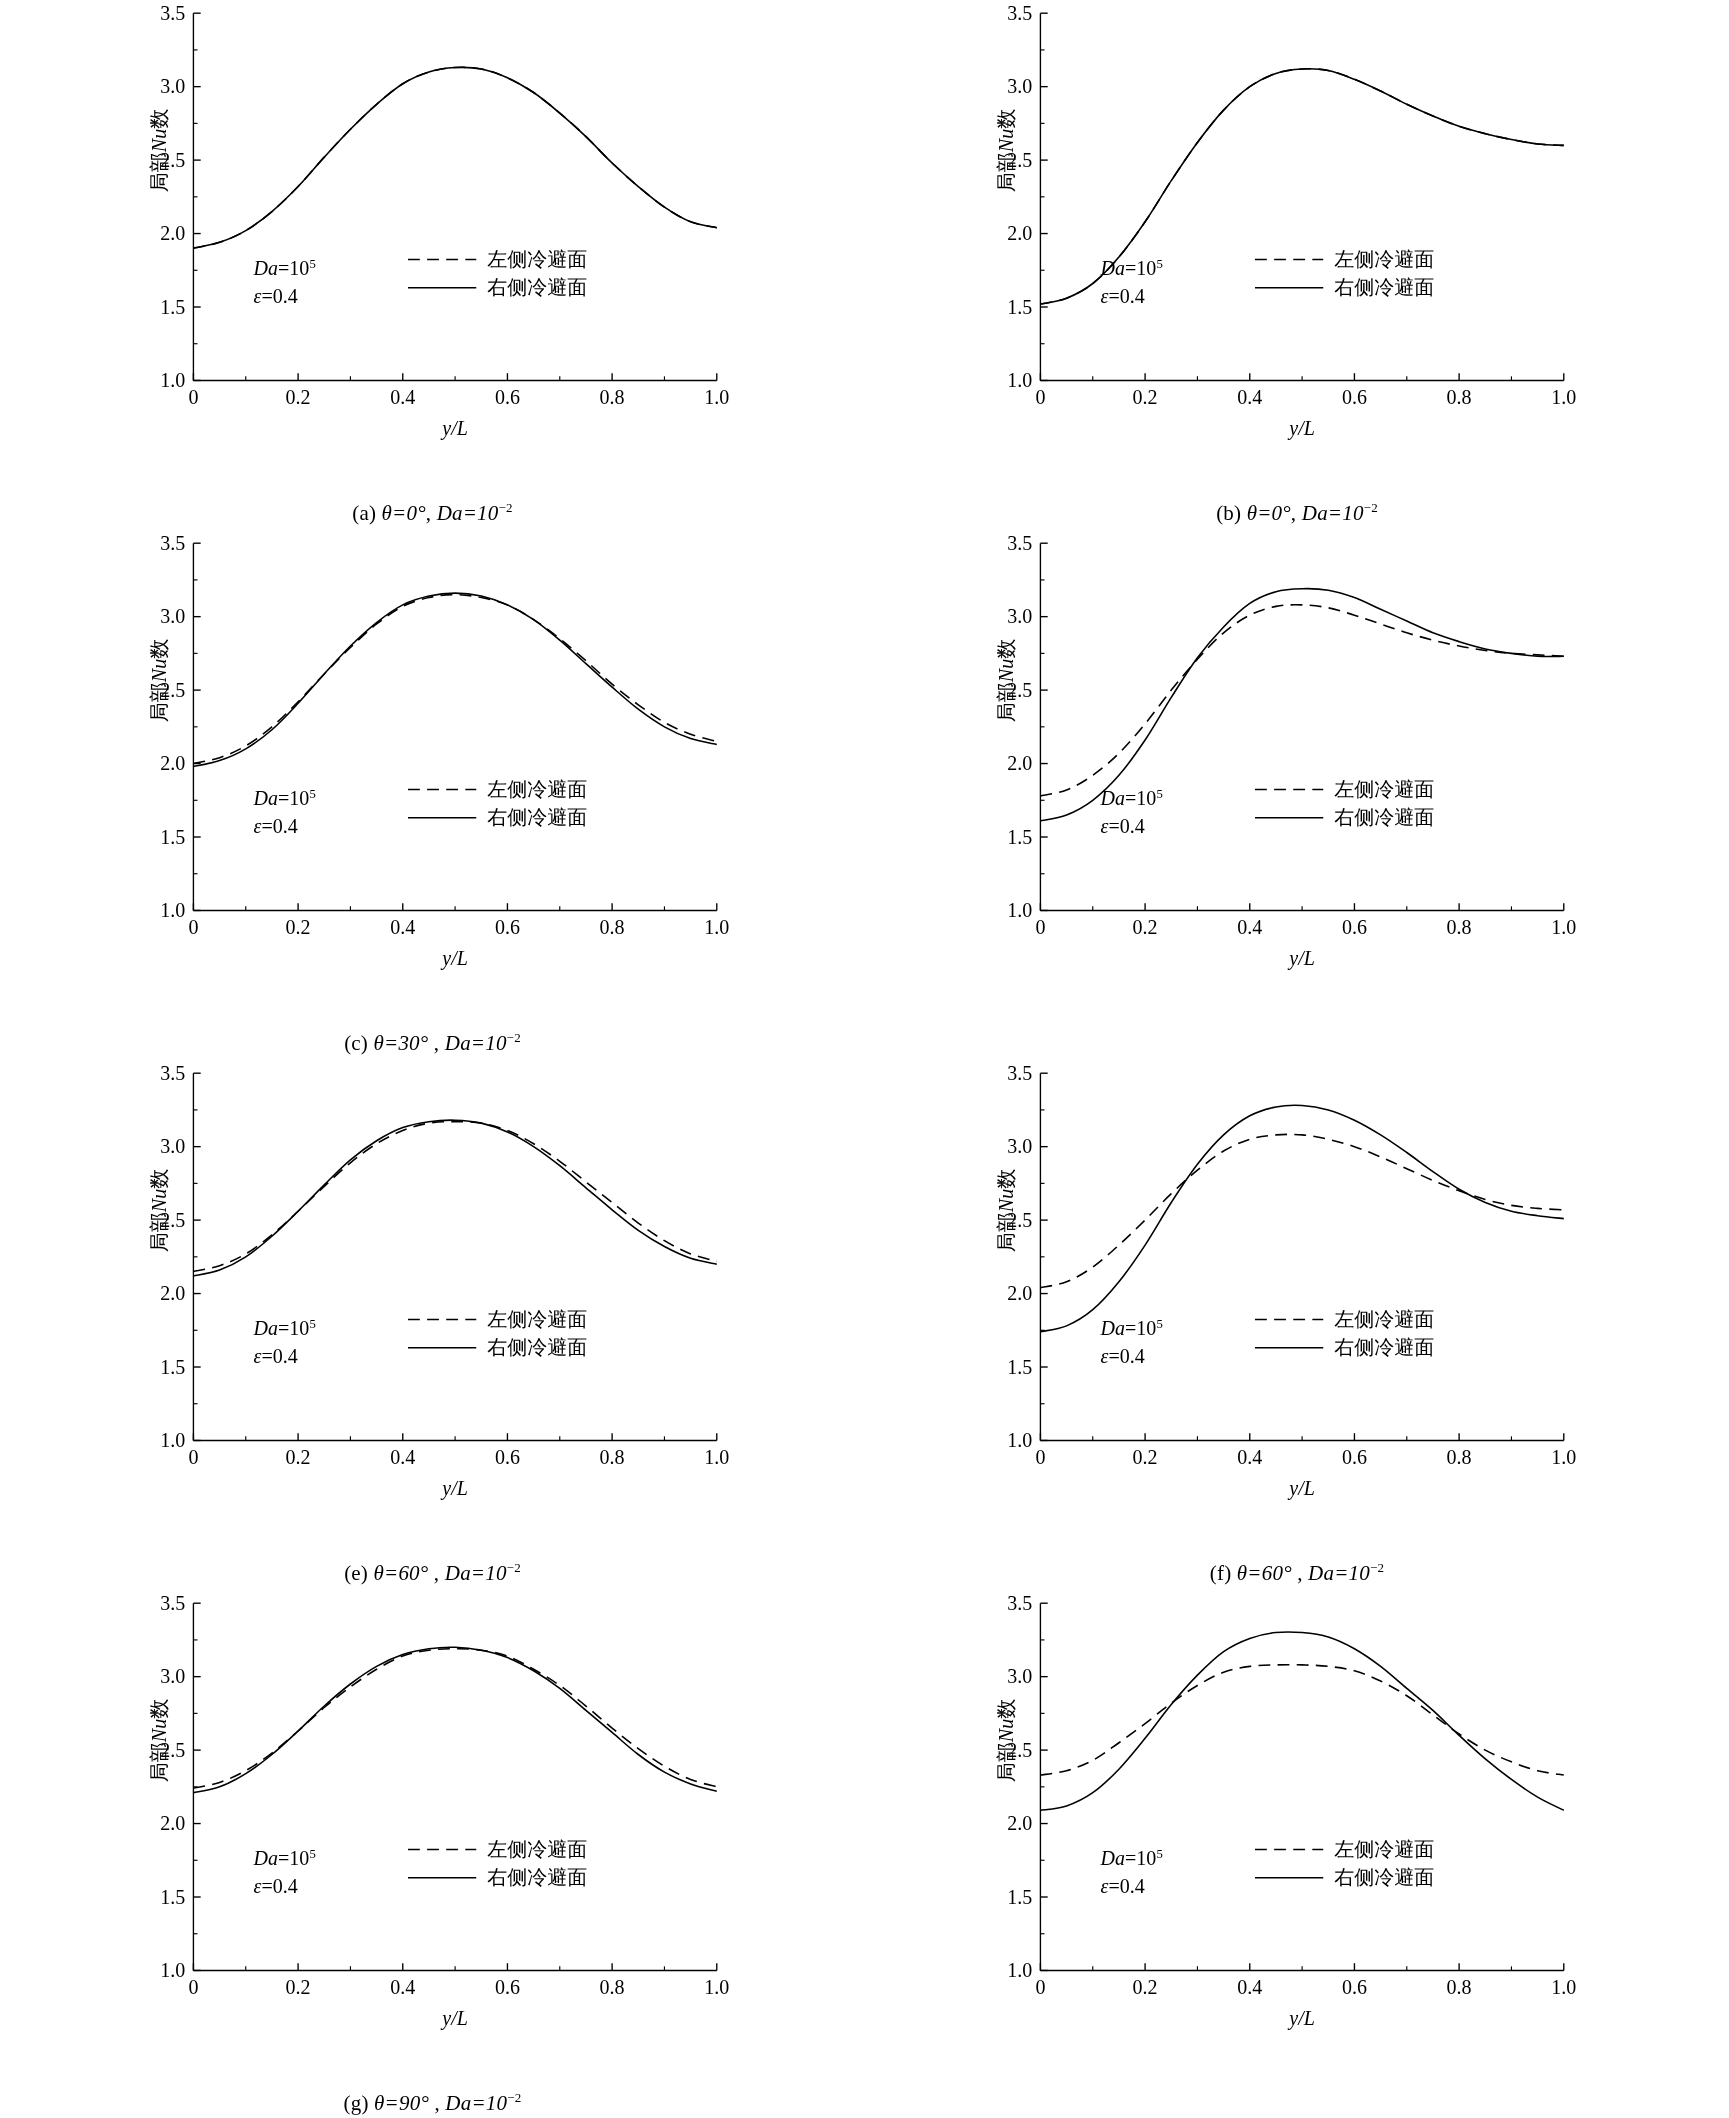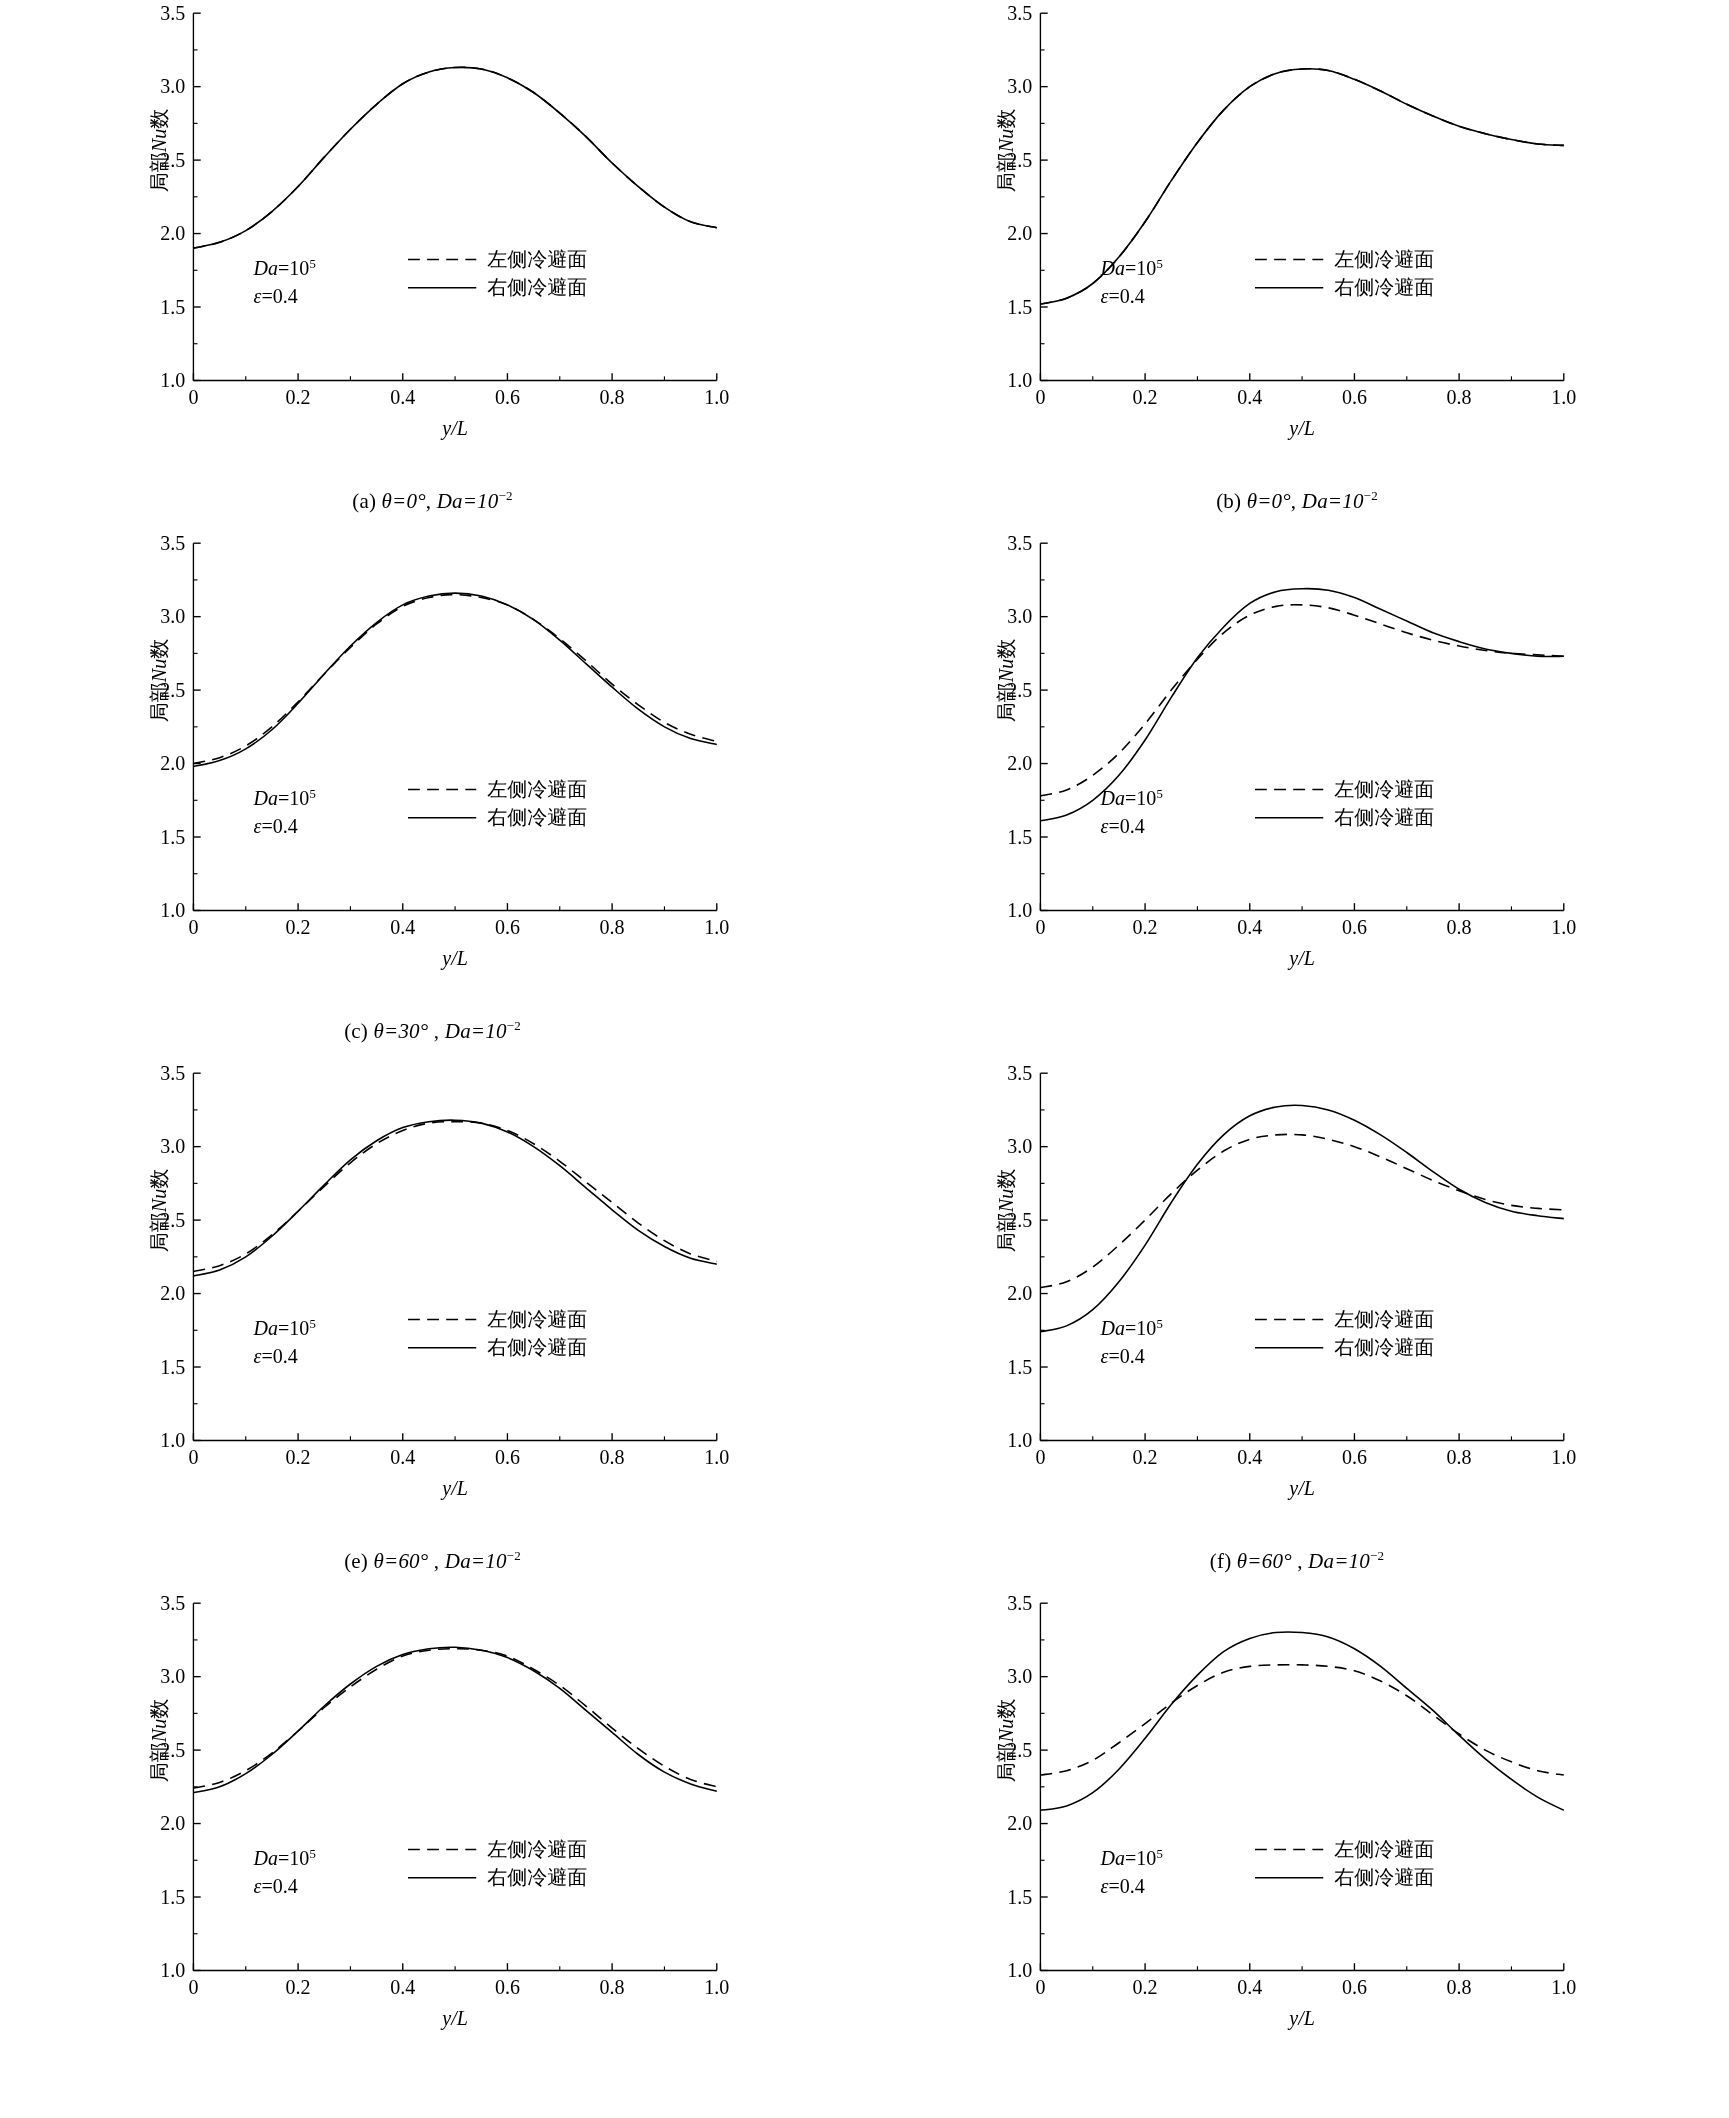--- a/index.html
+++ b/index.html
@@ -40,21 +40,21 @@
   }
   .cell.right .plot-wrap {
     left: 132px;
   }
   svg.plot {
     display: block;
   }
   .caption {
     position: absolute;
     left: 0;
-    top: 488px;
+    top: 500px;
     width: 100%;
     text-align: center;
     font-size: 21px;
     font-family: "Liberation Serif", serif;
     letter-spacing: 0.2px;
   }
   .caption .it { font-style: italic; }
   .caption sup { font-size: 0.62em; vertical-align: super; }
   .ylabel {
     position: absolute;
@@ -479,20 +479,24 @@
             <path d="M 95.00 424.73 C 104.58 422.58, 133.33 418.27, 152.50 411.82 C 171.67 405.36, 190.83 396.75, 210.00 385.99 C 229.17 375.23, 248.33 361.78, 267.50 347.26 C 286.67 332.73, 305.83 315.51, 325.00 298.84 C 344.17 282.16, 363.33 263.33, 382.50 247.19 C 401.67 231.05, 420.83 215.98, 440.00 202.00 C 459.17 188.01, 478.33 174.56, 497.50 163.26 C 516.67 151.96, 535.83 141.20, 555.00 134.21 C 574.17 127.21, 593.33 123.99, 612.50 121.30 C 631.67 118.61, 650.83 118.07, 670.00 118.07 C 689.17 118.07, 708.33 118.61, 727.50 121.30 C 746.67 123.99, 765.83 127.21, 785.00 134.21 C 804.17 141.20, 823.33 152.50, 842.50 163.26 C 861.67 174.02, 880.83 185.32, 900.00 198.77 C 919.17 212.22, 938.33 228.36, 957.50 243.96 C 976.67 259.56, 995.83 276.78, 1015.00 292.38 C 1034.17 307.98, 1053.33 323.58, 1072.50 337.57 C 1091.67 351.56, 1110.83 365.01, 1130.00 376.31 C 1149.17 387.61, 1168.33 397.83, 1187.50 405.36 C 1206.67 412.89, 1235.42 418.81, 1245.00 421.50" fill="none" stroke="#000000" stroke-width="3.5" stroke-dasharray="26 16"></path>
             <path d="M 95.00 434.41 C 104.58 432.26, 133.33 428.49, 152.50 421.50 C 171.67 414.51, 190.83 404.28, 210.00 392.45 C 229.17 380.61, 248.33 366.09, 267.50 350.48 C 286.67 334.88, 305.83 316.59, 325.00 298.84 C 344.17 281.08, 363.33 261.18, 382.50 243.96 C 401.67 226.74, 420.83 210.07, 440.00 195.54 C 459.17 181.01, 478.33 167.56, 497.50 156.80 C 516.67 146.04, 535.83 137.44, 555.00 130.98 C 574.17 124.52, 593.33 120.76, 612.50 118.07 C 631.67 115.38, 650.83 114.30, 670.00 114.84 C 689.17 115.38, 708.33 117.53, 727.50 121.30 C 746.67 125.06, 765.83 129.90, 785.00 137.44 C 804.17 144.97, 823.33 155.19, 842.50 166.49 C 861.67 177.79, 880.83 190.70, 900.00 205.22 C 919.17 219.75, 938.33 237.50, 957.50 253.64 C 976.67 269.78, 995.83 285.92, 1015.00 302.06 C 1034.17 318.20, 1053.33 335.96, 1072.50 350.48 C 1091.67 365.01, 1110.83 378.46, 1130.00 389.22 C 1149.17 399.98, 1168.33 408.05, 1187.50 415.04 C 1206.67 422.04, 1235.42 428.49, 1245.00 431.18" fill="none" stroke="#000000" stroke-width="3.5"></path>
             <text x="227.25" y="592.5840000000001" class="anno-text"><tspan font-style="italic">Da</tspan><tspan>=10</tspan><tspan baseline-shift="super" font-size="28">5</tspan></text>
             <text x="227.25" y="654.5840000000001" class="anno-text"><tspan font-style="italic">ε</tspan><tspan>=0.4</tspan></text>
             <line x1="566.5" y1="559.216" x2="716.5" y2="559.216" stroke="#000000" stroke-width="3.5" stroke-dasharray="26 16"></line>
             <text x="740.5" y="573.216" class="legend-text">左侧冷避面</text>
             <line x1="566.5" y1="621.216" x2="716.5" y2="621.216" stroke="#000000" stroke-width="3.5"></line>
             <text x="740.5" y="635.216" class="legend-text">右侧冷避面</text>
           </svg>
         </div>
+      <div class="caption">
+        <span>(g)</span>
+        <span class="it">θ=90°</span><span> , </span><span class="it">Da=10</span><sup>−2</sup>
+      </div>
     </div>
 
     <div class="cell right">
       <div class="ylabel">局部<span class="it">Nu</span>数</div>
       <div class="plot-wrap">
           <svg width="592" height="446" class="plot" viewBox="0 0 1300 980">
             <line x1="95" y1="825" x2="1245" y2="825" stroke="#000" stroke-width="3"></line>
             <line x1="95" y1="18" x2="95" y2="825" stroke="#000" stroke-width="3"></line>
             <line x1="95" y1="825" x2="111" y2="825" stroke="#000" stroke-width="3"></line>
             <text x="77" y="840" text-anchor="end" class="axis-text">1.0</text>

